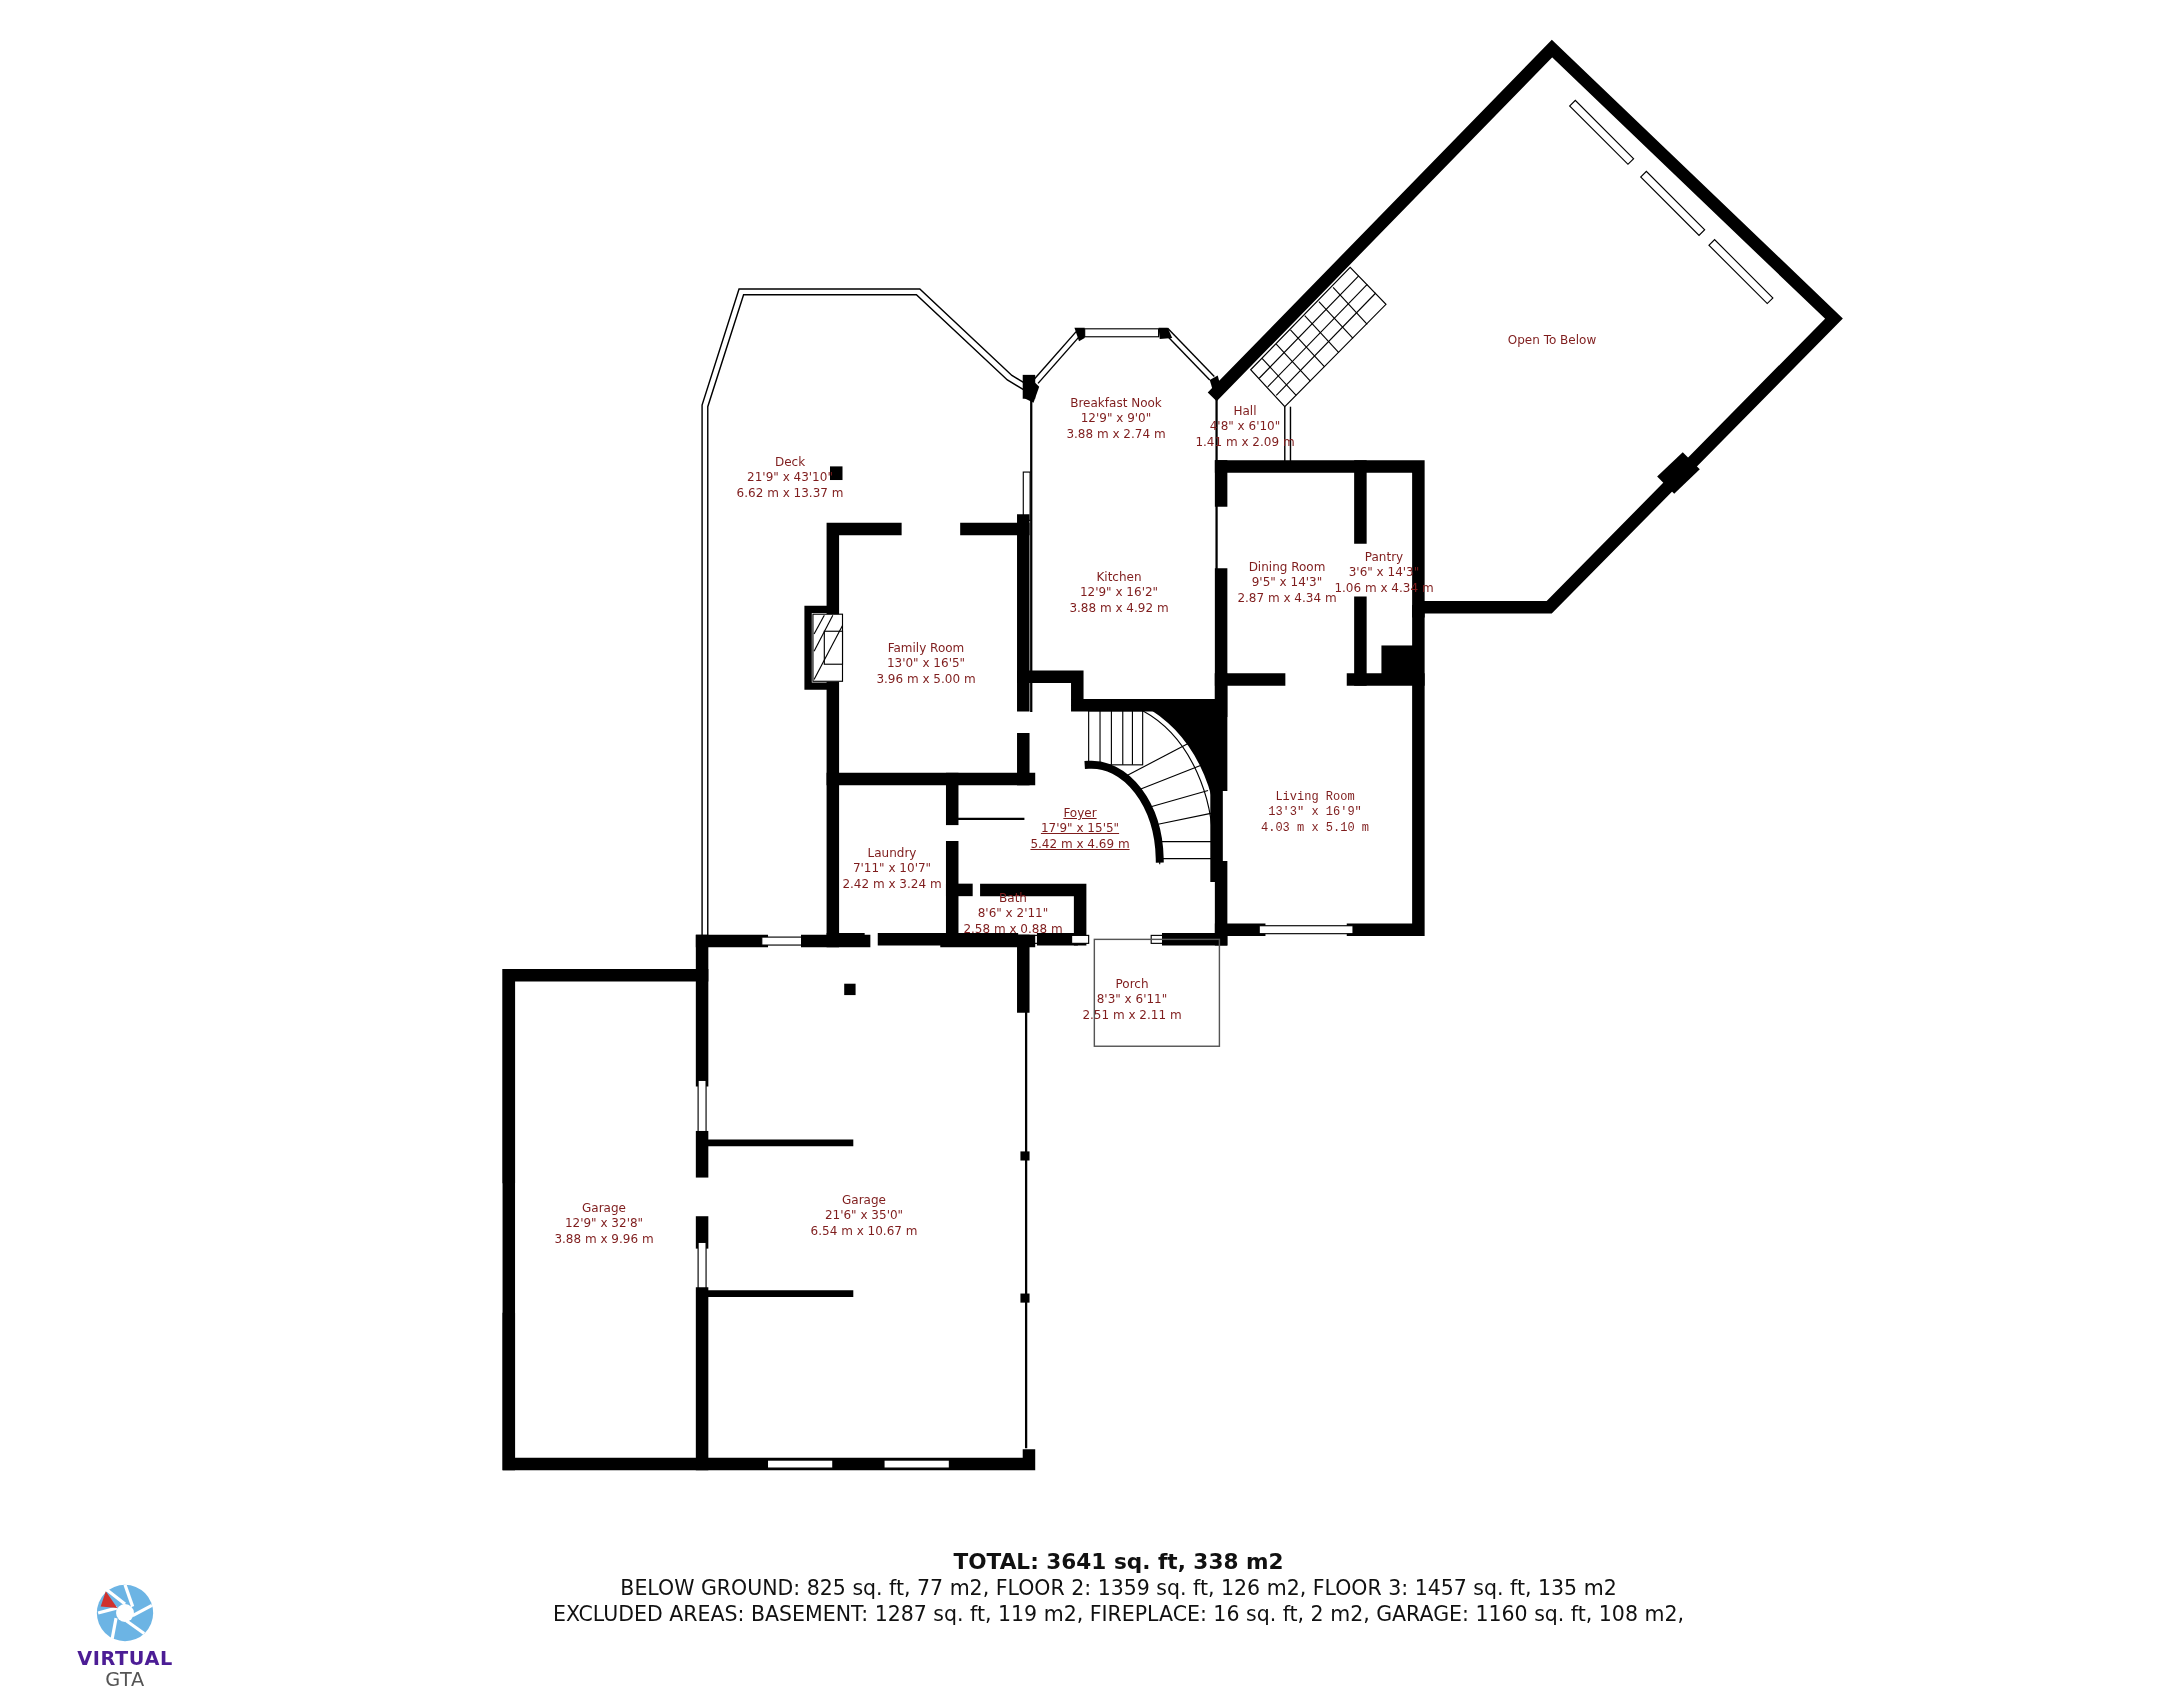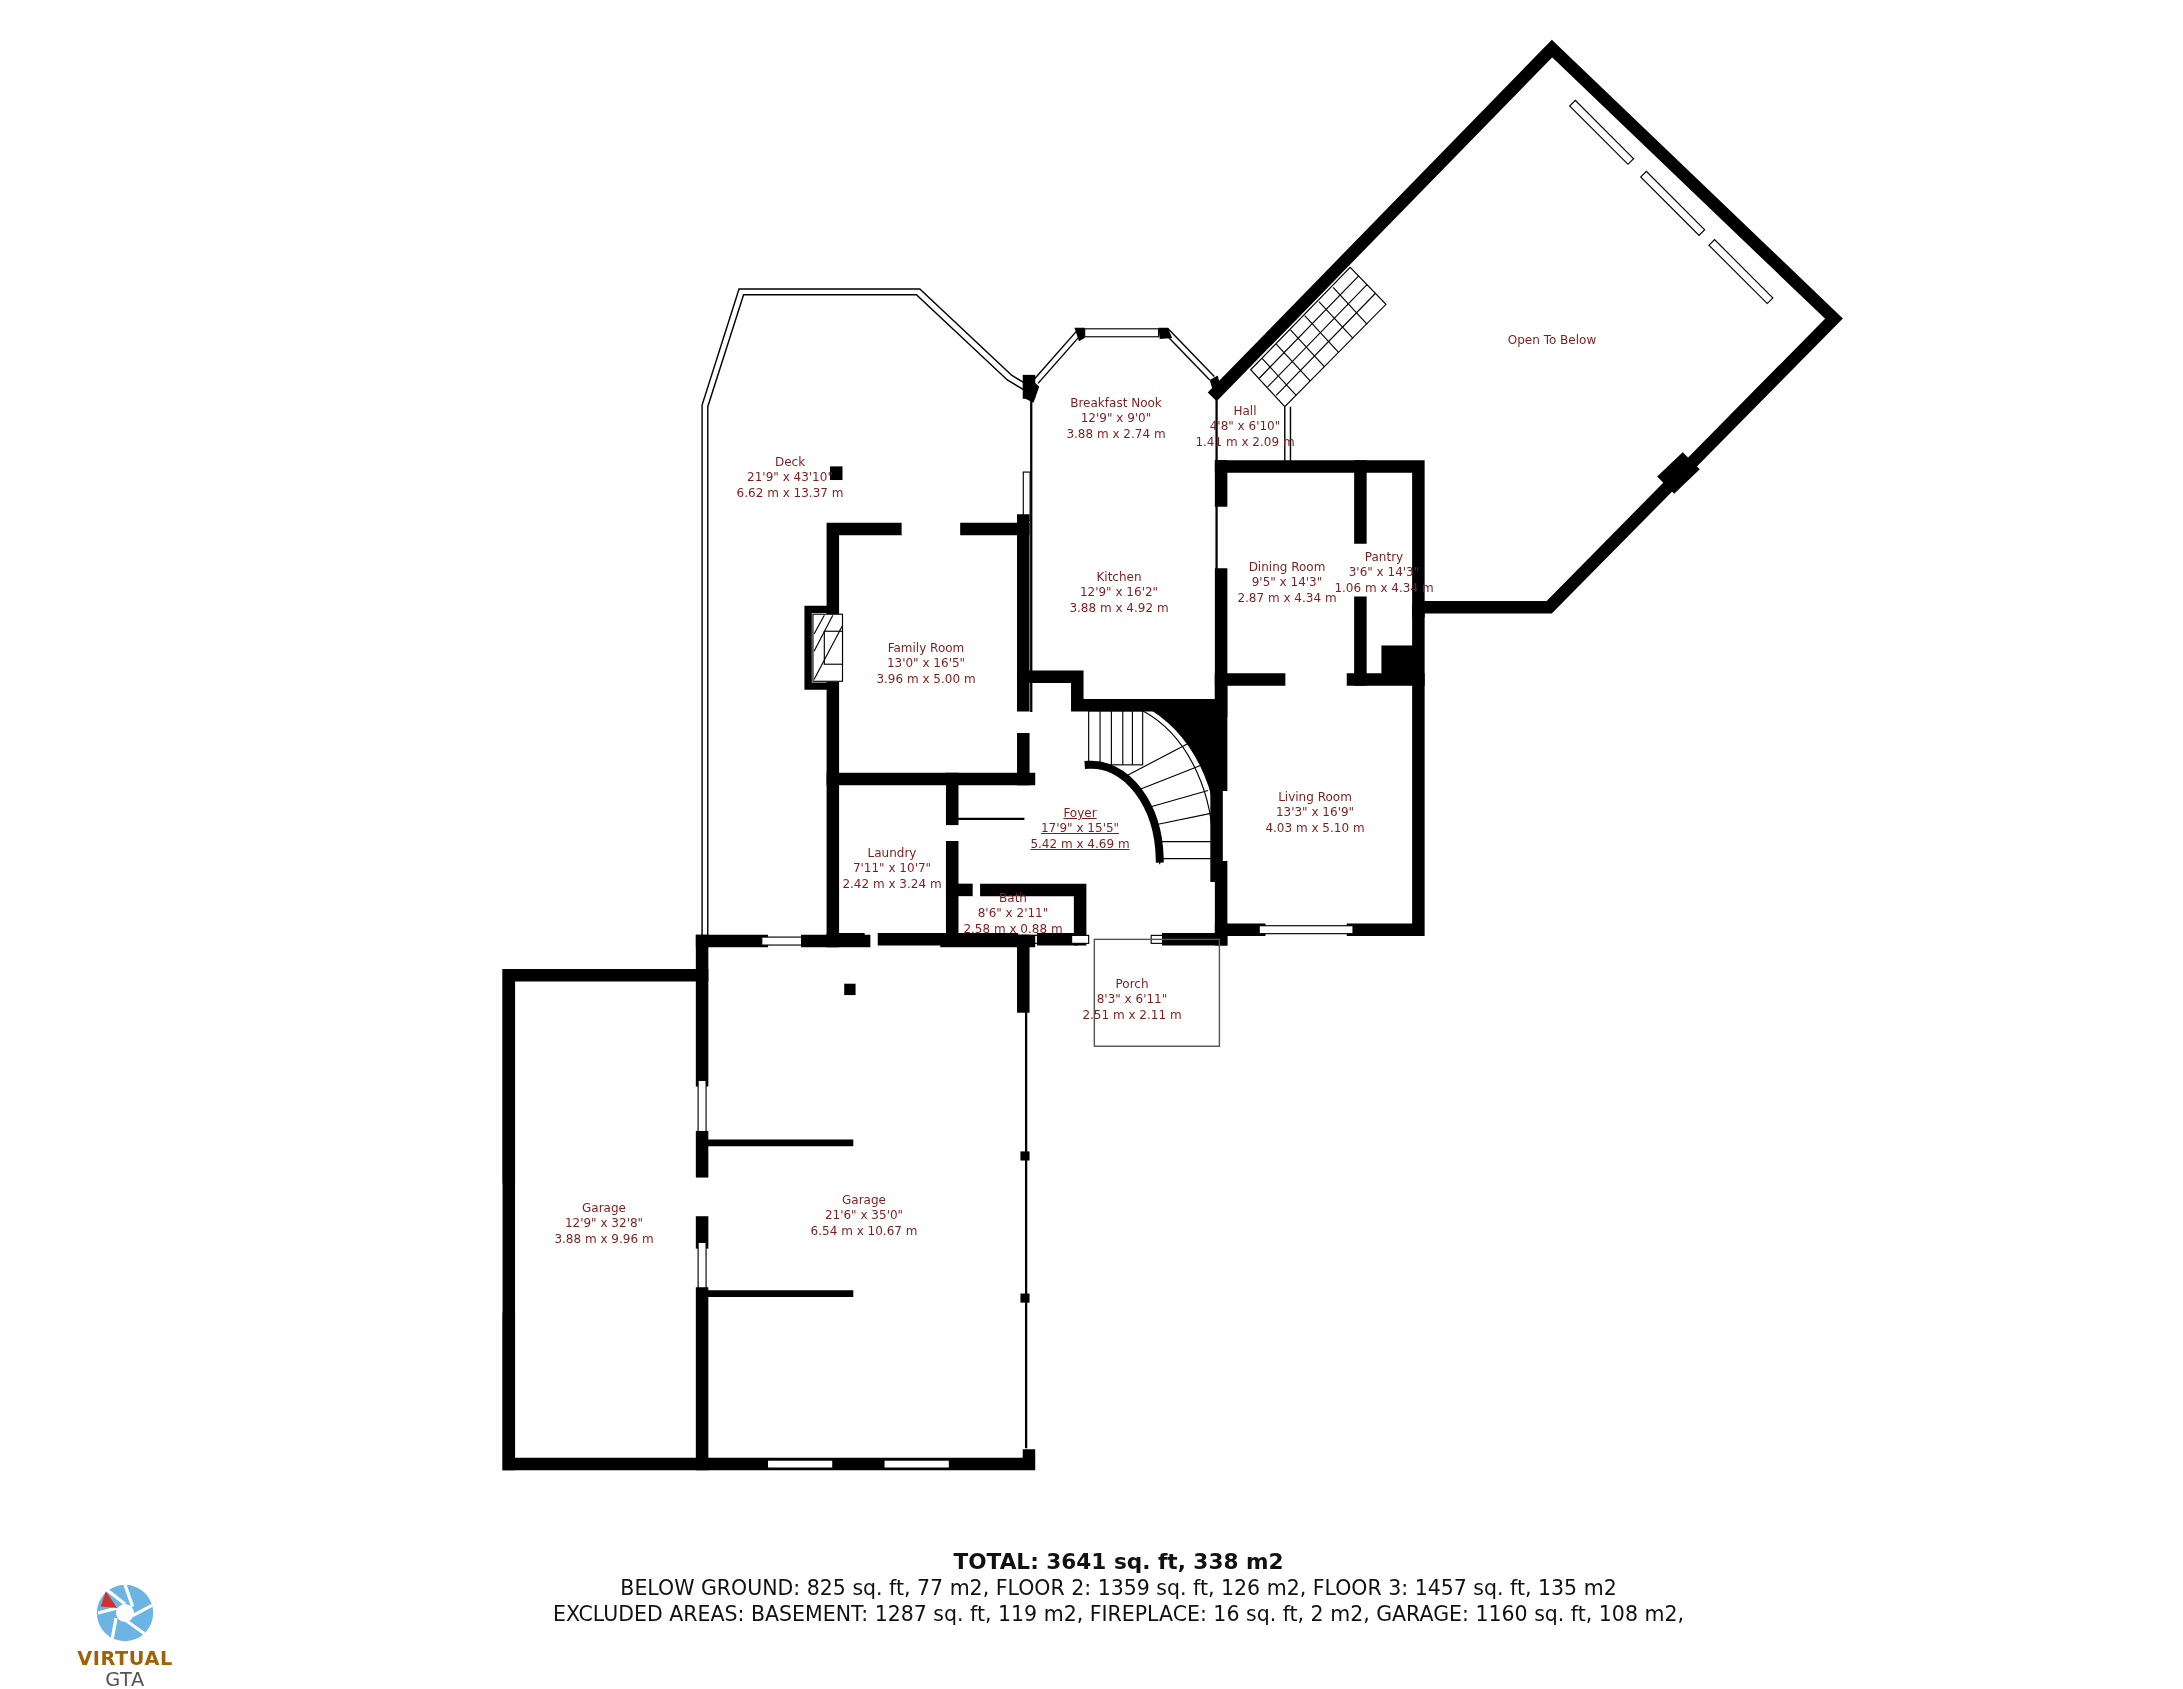--- a/index.html
+++ b/index.html
@@ -15,21 +15,21 @@
   .stair { fill: none; stroke: #000; stroke-width: 2; }
   .room-label { position: absolute; transform: translate(-50%, 0); text-align: center;
                 font-size: 12px; line-height: 15.4px; white-space: nowrap; color: #7f1d1d; }
   .room-label span { display: block; }
   #summary { position: absolute; left: 0; width: 2183px; top: 1549px; text-align: center;
              font-family: "DejaVu Sans", sans-serif; padding-left: 27px; }
   #summary .total { font-weight: bold; font-size: 21.6px; line-height: 26px; }
   #summary .line { font-size: 20.5px; line-height: 26px; }
   #logo { position: absolute; left: 57px; top: 1581px; width: 136px; text-align: center; }
   #logo .brand { font-size: 19.3px; font-weight: bold; letter-spacing: 0.6px; line-height: 20.5px; margin-top: 2.3px; }
-  #logo .brand .v { color: #a16207; }
+  #logo .brand .v { color: #4c1d95; }
   #logo .brand .g { color: #555; font-weight: normal; }
 </style>
 </head>
 <body>
 
 <svg id="plan" viewBox="0 0 3840 2972" xmlns="http://www.w3.org/2000/svg">
 
   <g>
     <polyline class="rail" points="1235,1655 1235,712 1300,508 1618,508 1780,660 1820,684"></polyline>
     <polyline class="rail" points="1245,1655 1245,715 1308,518 1612,518 1772,668 1812,692"></polyline>
@@ -211,21 +211,21 @@
 <div class="room-label" style="left:926px; top:641px;">
   <span>Family Room</span>
   <span>13'0" x 16'5"</span>
   <span>3.96 m x 5.00 m</span>
 </div>
 <div class="room-label" style="left:1080px; top:806px;text-decoration:underline;">
   <span>Foyer</span>
   <span>17'9" x 15'5"</span>
   <span>5.42 m x 4.69 m</span>
 </div>
-<div class="room-label" style="left:1315px; top:790px;">
+<div class="room-label" style="left:1315px; top:790px;font-family:Liberation Mono, monospace;">
   <span>Living Room</span>
   <span>13'3" x 16'9"</span>
   <span>4.03 m x 5.10 m</span>
 </div>
 <div class="room-label" style="left:892px; top:846px;">
   <span>Laundry</span>
   <span>7'11" x 10'7"</span>
   <span>2.42 m x 3.24 m</span>
 </div>
 <div class="room-label" style="left:1013px; top:891px;">

